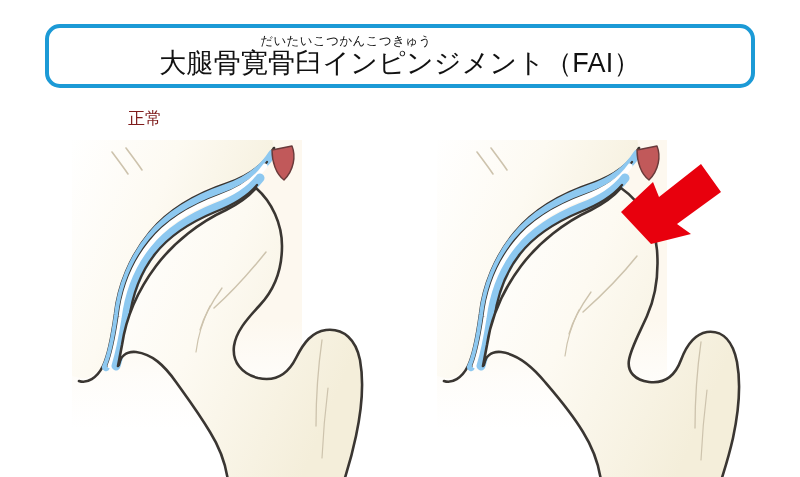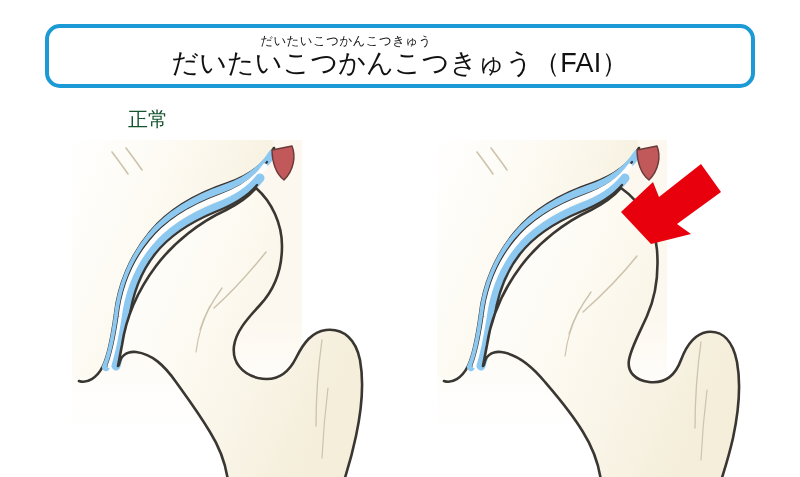--- a/index.html
+++ b/index.html
@@ -57,23 +57,23 @@
     font-size: 27px;
     line-height: 30px;
     color: #111111;
     letter-spacing: 0.2px;
     white-space: nowrap;
   }
 
   
   .panel-label {
     position: absolute;
-    font-size: 20px;
+    font-size: 17px;
     line-height: 22px;
-    color: #14532d;
+    color: #7f1d1d;
     white-space: nowrap;
   }
   #label-normal { left: 128px; top: 108px; }
   #label-cam    { left: 459px; top: 108px; }
 
   
   .panel {
     position: absolute;
     top: 140px;
     width: 330px;
@@ -89,21 +89,21 @@
   }
 </style>
 </head>
 <body>
 
 <div id="page">
 
   <div id="title-box">
     <div id="title-stack">
       <div id="title-ruby">だいたいこつかんこつきゅう</div>
-      <div id="title-main">だいたいこつかんこつきゅう（FAI）</div>
+      <div id="title-main">大腿骨寛骨臼インピンジメント（FAI）</div>
     </div>
   </div>
 
   <div class="panel-label" id="label-normal">正常</div>
 
   <div class="panel" id="panel-normal">
     <svg viewBox="0 0 330 337" xmlns="http://www.w3.org/2000/svg">
       <defs>
         <linearGradient id="bgfadeL" x1="0" y1="0" x2="0" y2="1">
           <stop offset="0%" stop-color="#fdf8ef" stop-opacity="1"></stop>

